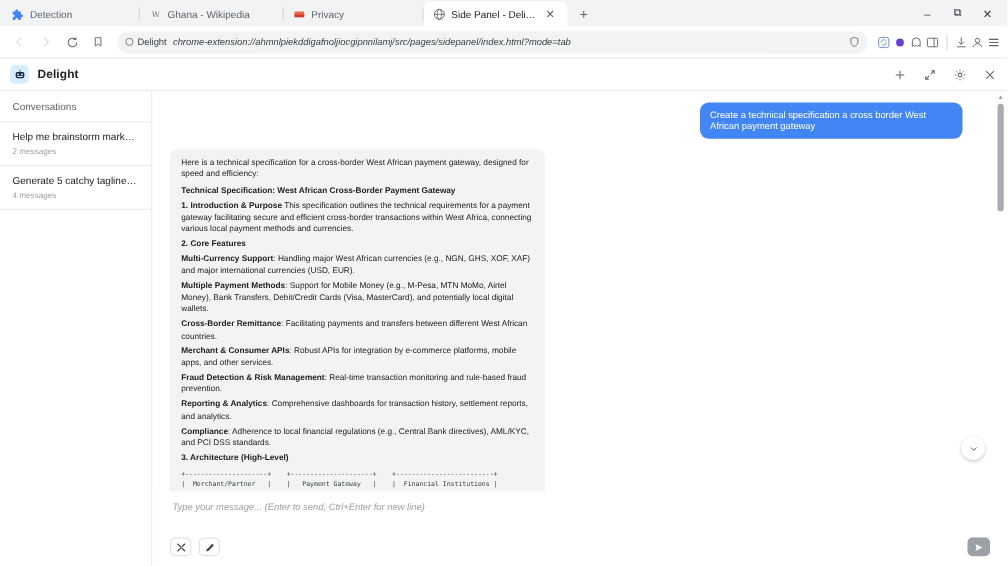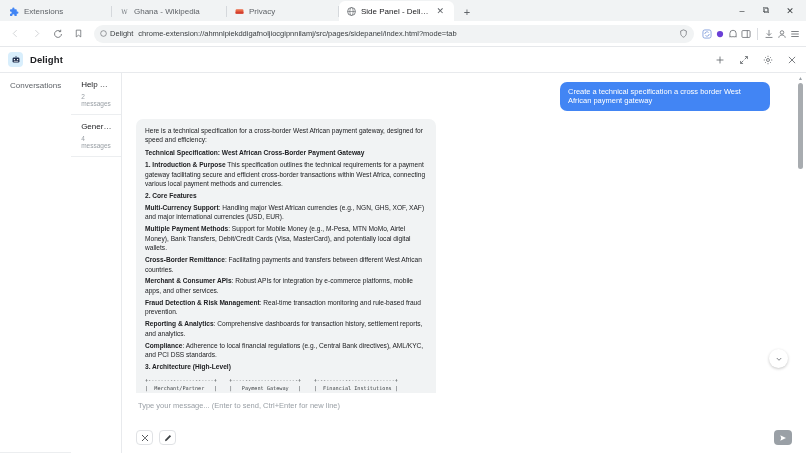--- a/index.html
+++ b/index.html
@@ -66,21 +66,21 @@
     border-radius: 9px;
     display: flex;
     align-items: center;
     padding: 0 6px;
     gap: 5px;
     margin: 0 4px;
     min-width: 0;
   }
   .omni-chip { display: flex; align-items: center; gap: 3px; font-size: 7.5px; color: #3c4043; flex: 0 0 auto; }
   .omni-url { font-size: 7.5px; color: #3c4043; white-space: nowrap; overflow: hidden;
-              text-overflow: ellipsis; flex: 1 1 auto; }
+              text-overflow: ellipsis; flex: 1 1 auto; font-style: italic; }
   .omni-right { display: flex; align-items: center; gap: 2px; flex: 0 0 auto; }
   .ext-icons { display: flex; align-items: center; gap: 3px; padding-left: 2px; }
   .divider-v { width: 1px; height: 12px; background: #dadce0; margin: 0 3px; }
 
   
   .app-header {
     height: 26px;
     background: #ffffff;
     display: flex;
     align-items: center;
@@ -99,21 +99,21 @@
   .app-act { width: 12px; height: 12px; display: flex; align-items: center; justify-content: center;
              color: #5f6368; }
 
   
   .app-body { flex: 1 1 auto; display: flex; min-height: 0; }
 
   .sidebar {
     width: 122px; flex: 0 0 122px;
     background: #ffffff;
     border-right: 1px solid #e8eaed;
-    display: flex; 
+    display: flex; flex-direction: column;
     min-height: 0;
   }
   .sb-header {
     font-size: 8px; color: #5f6368; padding: 8px 10px 7px 10px;
     border-bottom: 1px solid #eceef0;
   }
   .conv-list { flex: 1 1 auto; overflow: hidden; }
   .conv {
     padding: 7px 9px 7px 10px;
     border-bottom: 1px solid #eceef0;
@@ -181,21 +181,21 @@
     width: 19px; height: 19px; border-radius: 50%;
     background: #ffffff; box-shadow: 0 1px 3px rgba(0,0,0,.22);
     display: flex; align-items: center; justify-content: center;
     color: #5f6368;
   }
 
   .composer { flex: 0 0 auto; padding: 0 14px 8px 14px; background: #ffffff; }
   .composer-input {
     font-size: 7.5px; color: #9aa0a6; padding: 8px 2px 14px 2px;
     border-bottom: 0;
-    white-space: nowrap; overflow: hidden; text-overflow: ellipsis;
+    white-space: nowrap; overflow: hidden; text-overflow: ellipsis; font-style: italic;
   }
   .composer-bar { display: flex; align-items: center; gap: 6px; padding-top: 6px; }
   .cbtn {
     width: 17px; height: 15px; border: 1px solid #e0e2e5; border-radius: 4px;
     background: #ffffff; display: flex; align-items: center; justify-content: center;
     color: #3c4043;
   }
   .send-btn {
     margin-left: auto; width: 18px; height: 15px; border-radius: 4px;
     background: #9aa0a6; display: flex; align-items: center; justify-content: center;
@@ -209,21 +209,21 @@
 <div class="browser">
 
   <div class="tabstrip">
 
     <div class="tab" style="width:110px">
       <span class="tab-fav">
         <svg width="9" height="9" viewBox="0 0 16 16">
             <path fill="#4285f4" d="M6 1a2 2 0 0 1 2 2v1h2.5A1.5 1.5 0 0 1 12 5.5V8h1a2 2 0 1 1 0 4h-1v2.5a1.5 1.5 0 0 1-1.5 1.5H8v-1a2 2 0 1 0-4 0v1H1.5A1.5 1.5 0 0 1 0 14.5V12h1a2 2 0 1 0 0-4H0V5.5A1.5 1.5 0 0 1 1.5 4H4V3a2 2 0 0 1 2-2z"></path>
           </svg>
       </span>
-      <span class="tab-title">Extensions</span>
+      <span class="tab-title">Detection</span>
       <span class="tab-sep"></span>
     </div>
 
     <div class="tab" style="width:115px">
       <span class="tab-fav">
         <svg width="9" height="9" viewBox="0 0 16 16">
             <text x="8" y="12" font-size="11" text-anchor="middle" fill="#72777d" font-family="DejaVu Serif, serif">W</text>
           </svg>
       </span>
       <span class="tab-title">Ghana - Wikipedia</span>

